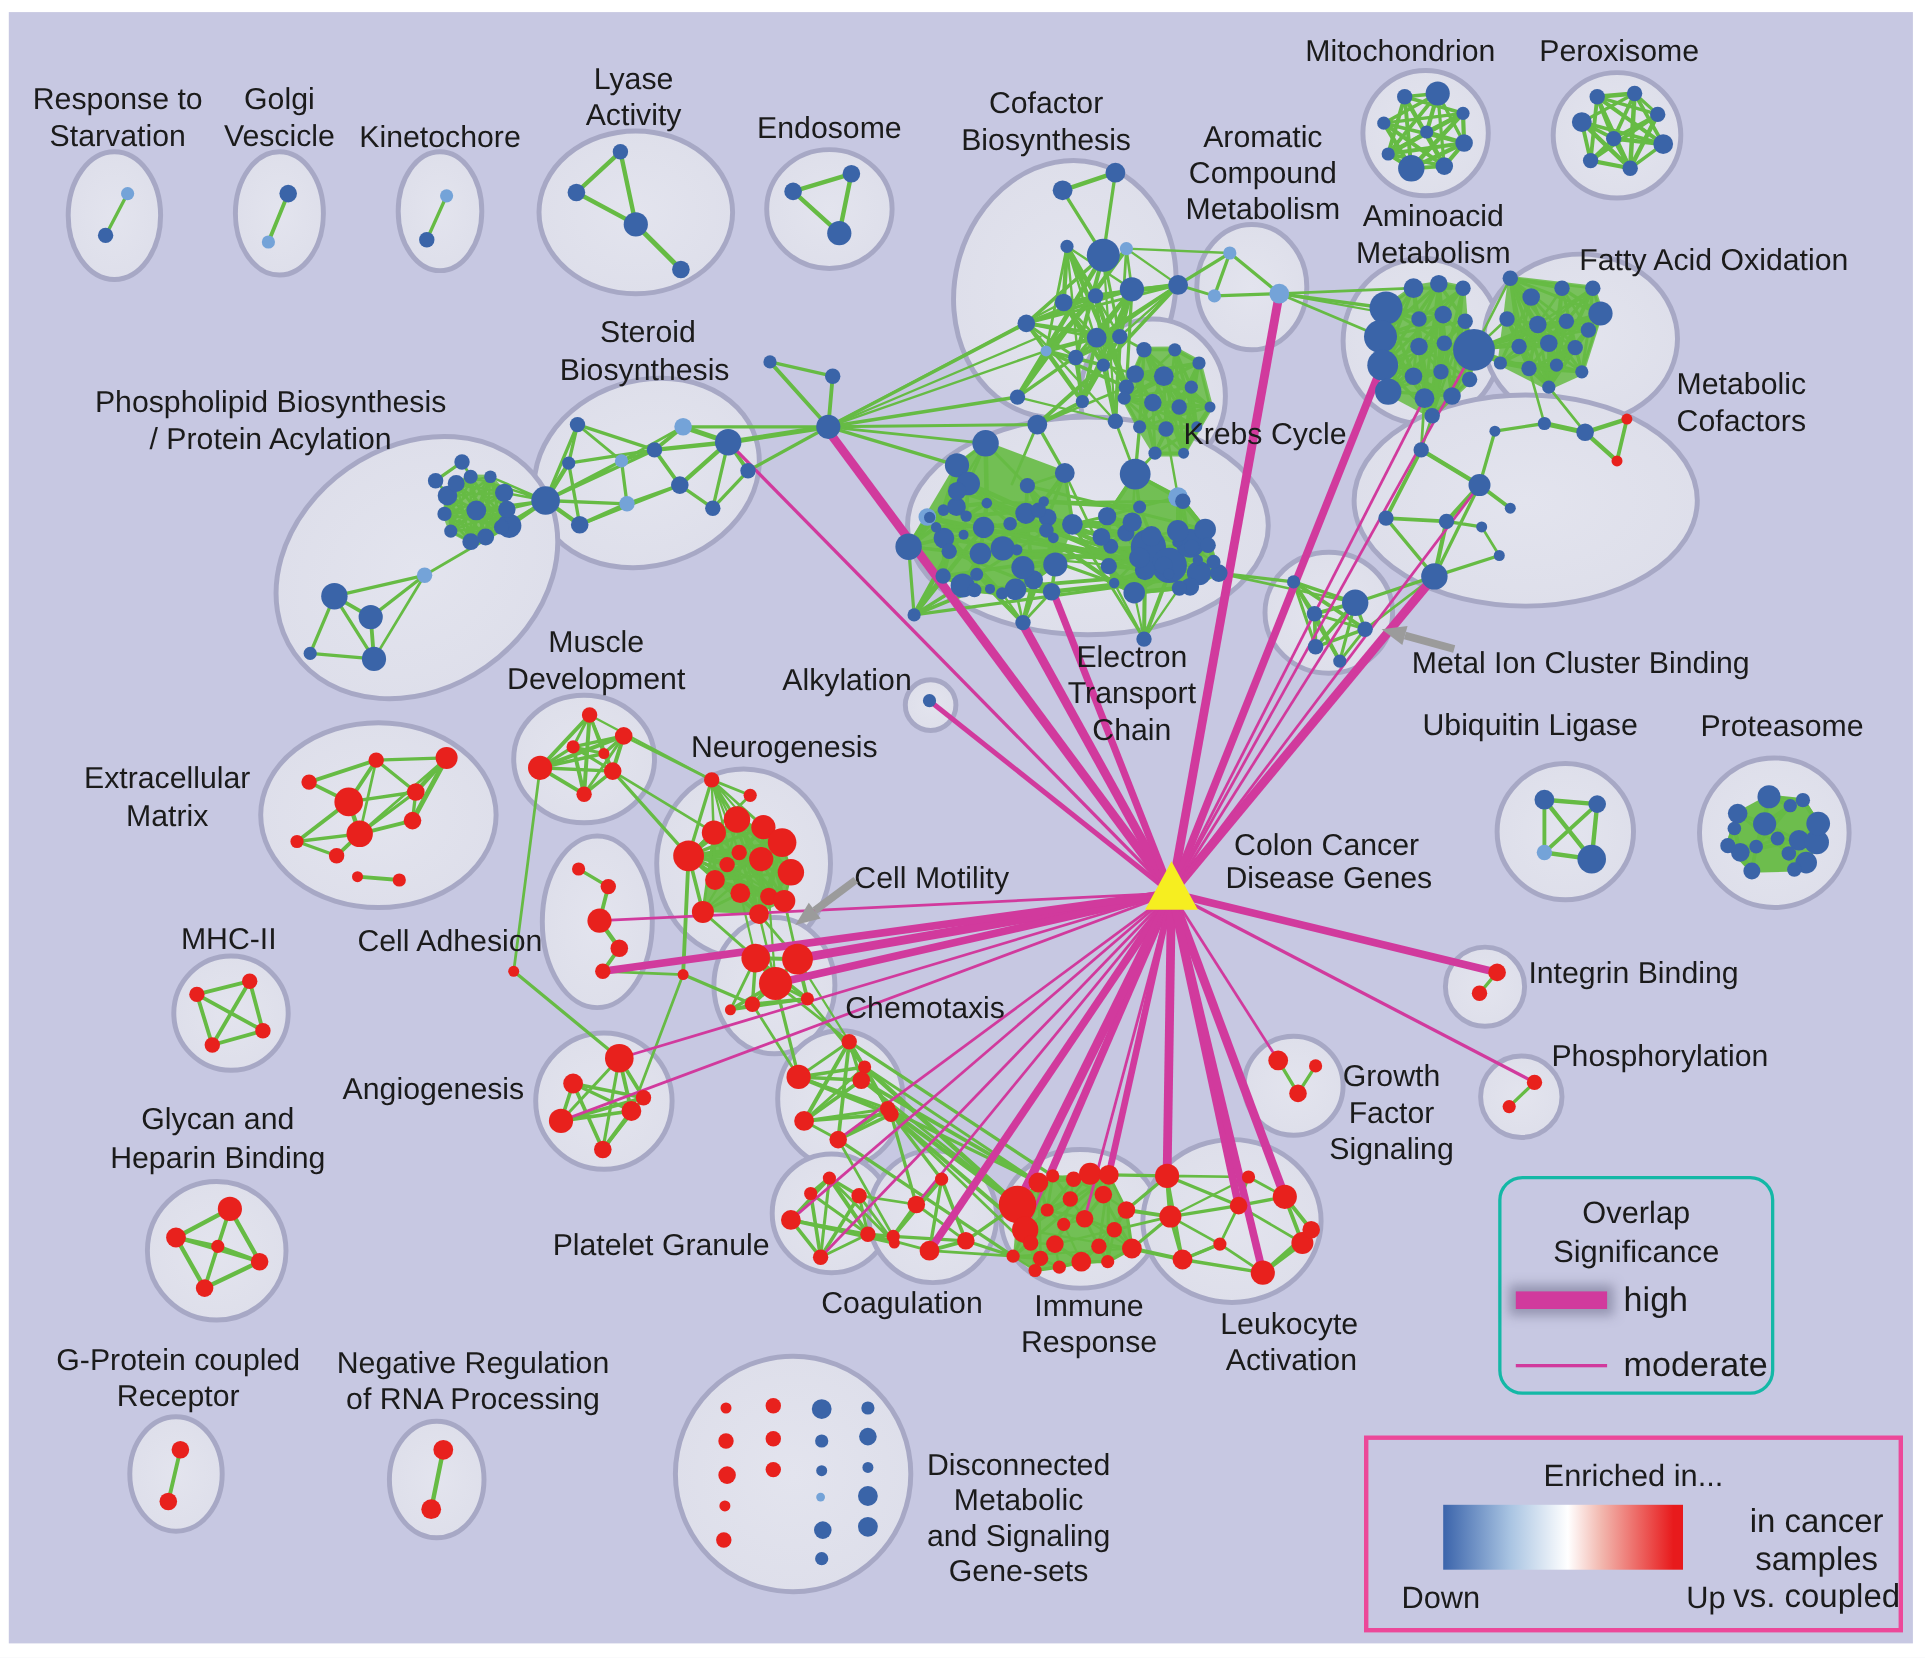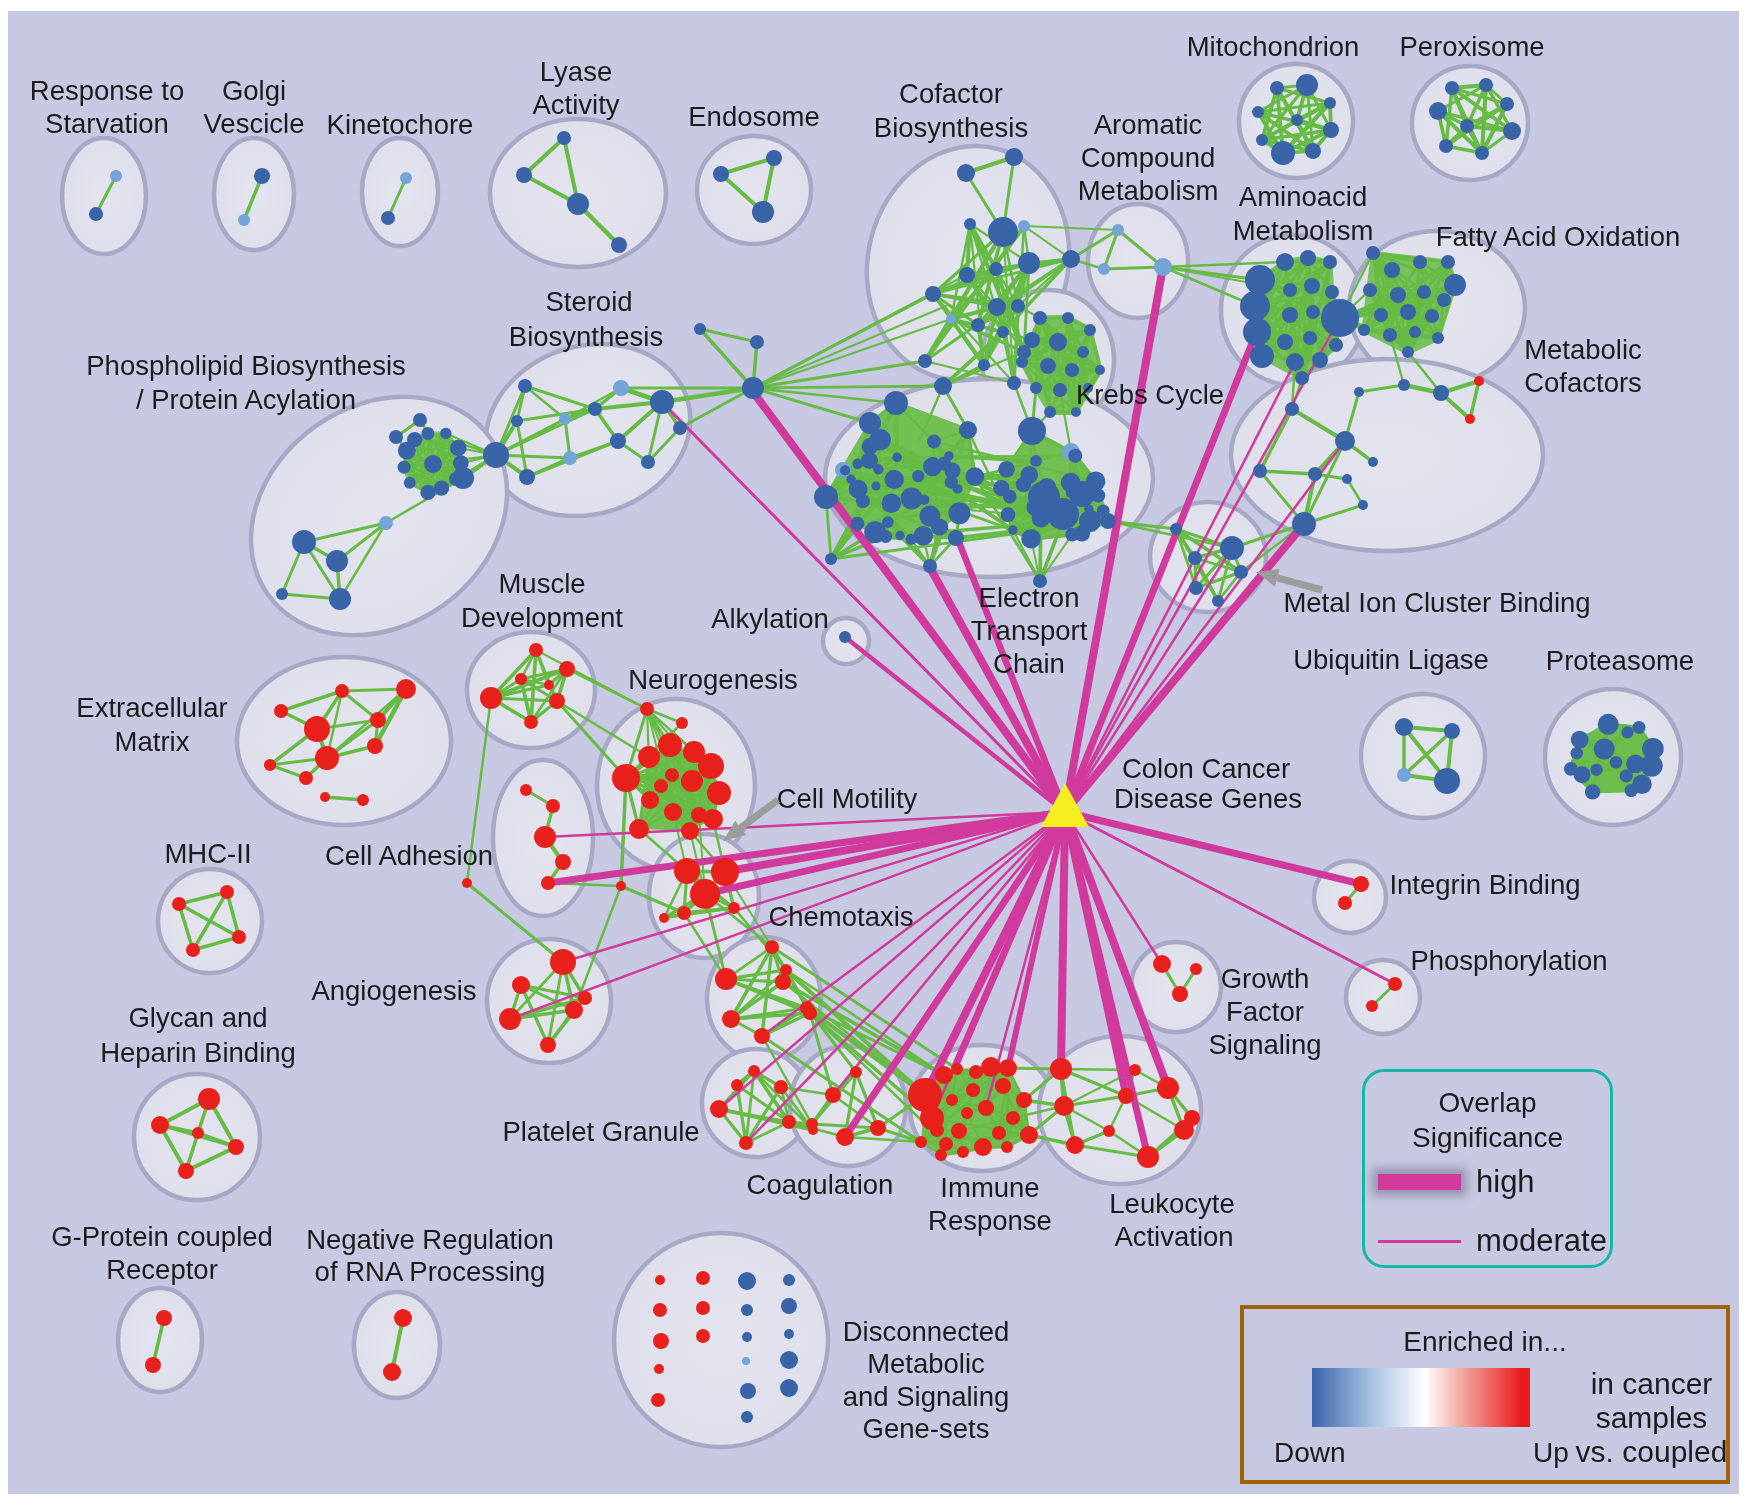--- a/index.html
+++ b/index.html
@@ -7,21 +7,21 @@
   #net{position:absolute;left:0;top:0;}
   .legend{position:absolute;box-sizing:border-box;color:#1b1b1b;}
   #legend-overlap{border:3px solid #14b8a6;border-radius:22px;text-align:center;}
   #legend-overlap .t{font-size:28px;line-height:35px;margin-top:13px;}
   .litem{position:absolute;left:13px;display:flex;align-items:center;}
   #litem-high{top:95px;}
   #litem-mod{top:154px;justify-content:flex-end;}
   .lswatch-high{width:83px;height:16px;background:#d13a9d;box-shadow:0 0 10px 6px rgba(100,100,130,0.5);}
   .lswatch-mod{width:83px;height:3px;background:#d13a9d;}
   .litem span{margin-left:15px;font-size:31px;line-height:30px;}
-  #legend-enriched{border:4px solid #a16207;}
+  #legend-enriched{border:4px solid #ec4899;}
   #legend-enriched .t{font-size:28px;text-align:center;margin-top:17px;}
   #grad-bar{position:absolute;left:68px;top:59px;width:218px;height:59px;}
   #le-down{position:absolute;left:30px;top:128px;font-size:28px;}
   #le-up{position:absolute;left:266px;top:128px;font-size:28px;margin-left:23px;}
   #le-right{position:absolute;left:330px;top:58px;width:155px;text-align:center;font-size:30px;line-height:34px;}
 </style>
 </head>
 <body>
 
 <div id="stage">

